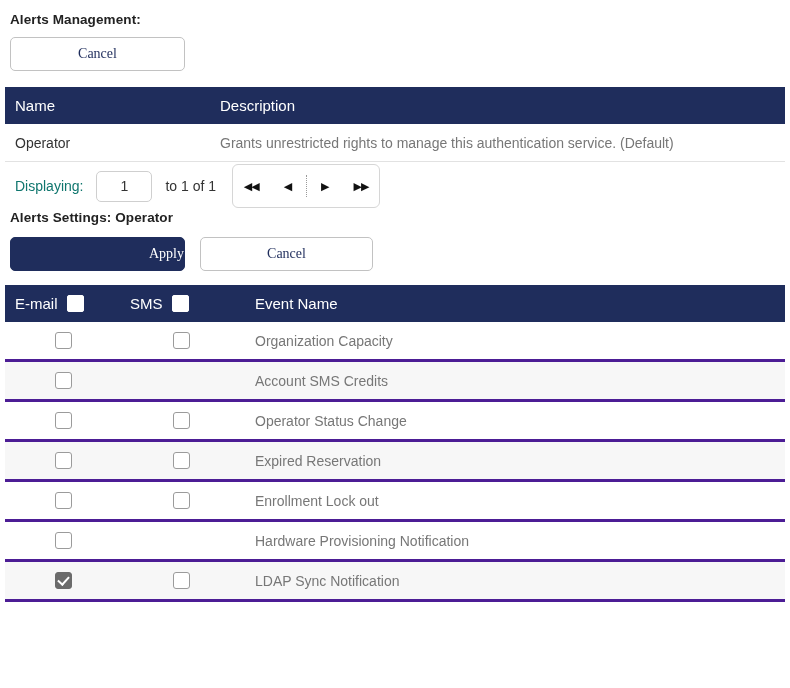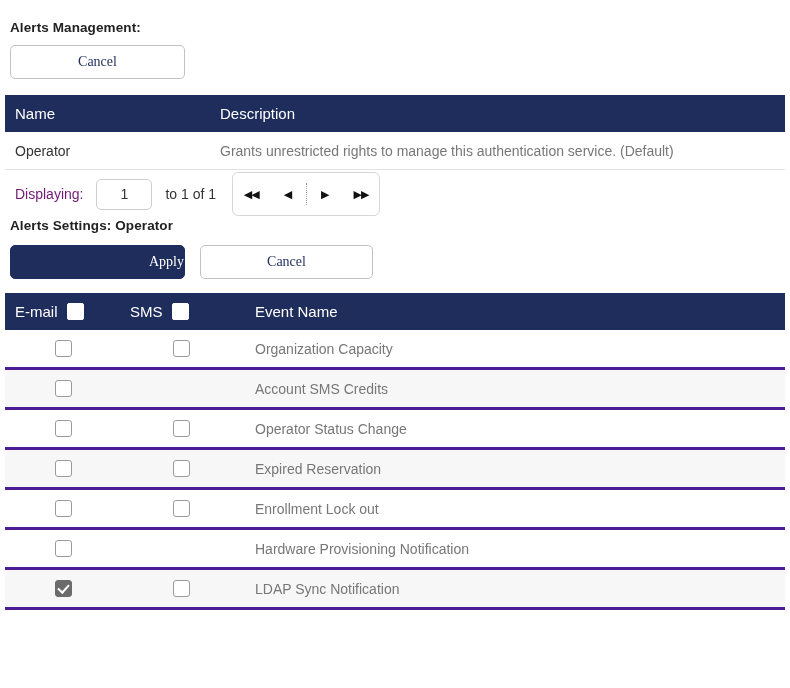--- a/index.html
+++ b/index.html
@@ -13,21 +13,21 @@
     height: 688px;
     font-family: "Liberation Sans", sans-serif;
     color: #333333;
     overflow: hidden;
   }
   .page {
     position: relative;
     width: 790px;
     height: 574px;
     box-sizing: border-box;
-    padding: 12px 5px;
+    padding: 4px 5px;
   }
 
   
   .section-title {
     font-size: 13.5px;
     font-weight: bold;
     color: #222222;
     padding: 0 0 0 5px;
     letter-spacing: 0.1px;
   }
@@ -108,21 +108,21 @@
   
   .pager {
     display: flex;
     align-items: center;
     padding-left: 10px;
     height: 48px;
     gap: 0;
   }
   .pager-label {
     font-size: 14px;
-    color: #701a75;
+    color: #0f766e;
     margin-right: 13px;
   }
   .page-input {
     width: 56px;
     height: 31px;
     border: 1px solid #cfcfcf;
     border-radius: 5px;
     background: #ffffff;
     font-family: "Liberation Sans", sans-serif;
     font-size: 14px;

